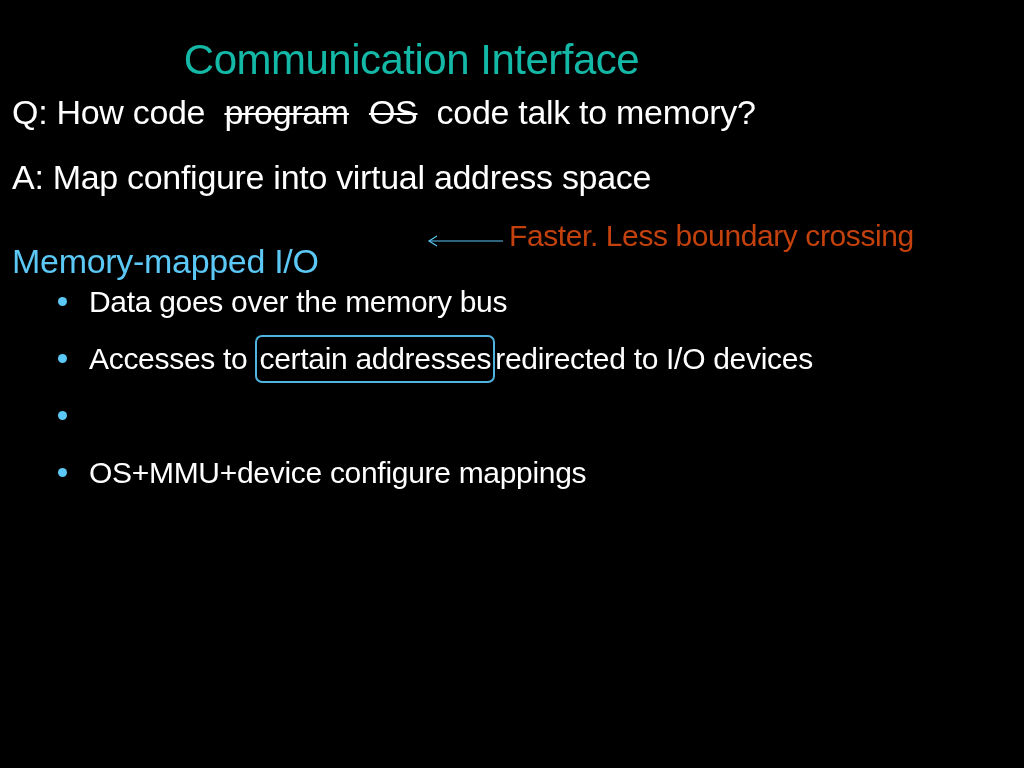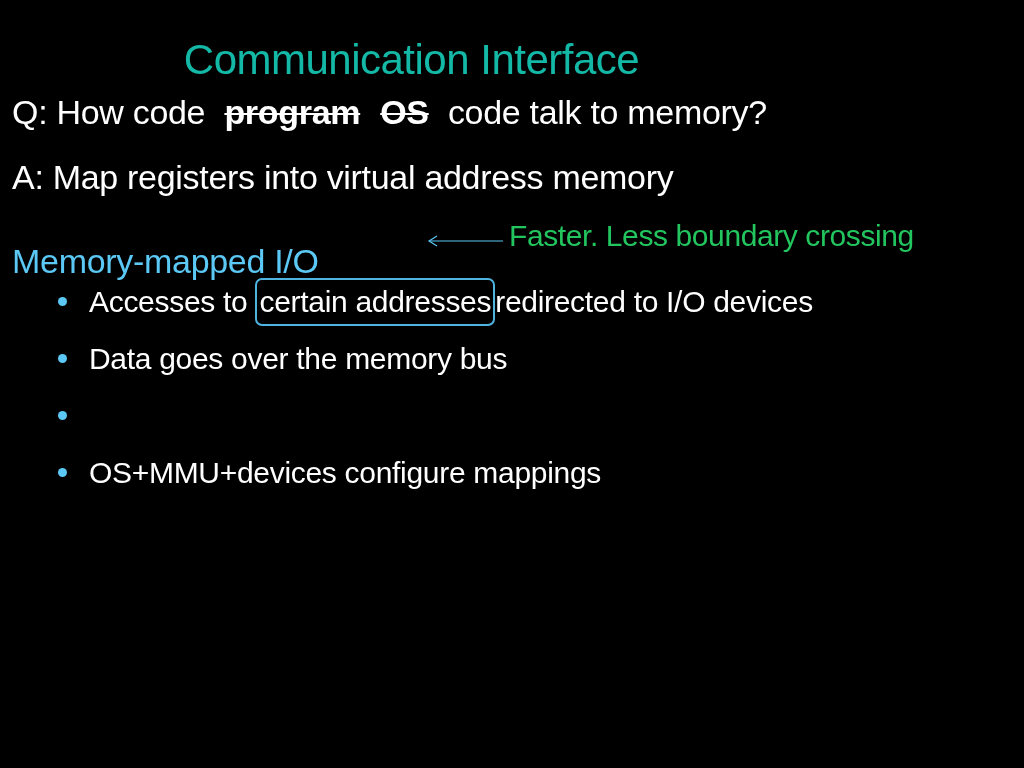--- a/index.html
+++ b/index.html
@@ -40,36 +40,35 @@
       white-space: nowrap;
       letter-spacing: -0.3px;
     }
     .q-line { top: 92px; }
     .a-line { top: 157px; }
     .mmio-line { top: 221px; color: #5bc8f5; margin-top: 20px; }
     .strike {
       text-decoration: line-through;
       text-decoration-thickness: 2px;
       padding: 0 10px;
-      font-weight: bold;
     }
     .arrow {
       position: absolute;
       left: 427px;
       top: 233px;
       width: 76px;
       height: 16px;
     }
     .note {
       position: absolute;
       left: 509px;
       top: 216px;
       font-size: 30px;
       line-height: 40px;
-      color: #22c55e;
+      color: #c2410c;
       white-space: nowrap;
       letter-spacing: -0.4px;
     }
     .bullets {
       position: absolute;
       left: 58px;
       top: 282px;
       margin: 0;
       padding: 0;
       list-style: none;
@@ -108,40 +107,40 @@
 <div class="slide">
 
   <div class="title">Communication Interface</div>
 
   <div class="line q-line">
     <span>Q: How code</span>
     <span class="strike">program</span><span class="strike">OS</span>
     <span>code talk to memory?</span>
   </div>
 
-  <div class="line a-line">A: Map registers into virtual address memory</div>
+  <div class="line a-line">A: Map configure into virtual address space</div>
 
   <div class="line mmio-line">Memory-mapped I/O</div>
 
   <svg class="arrow" viewBox="0 0 76 16">
     <line x1="2" y1="8" x2="76" y2="8" stroke="#5bc8f5" stroke-width="1.2"></line>
     <polyline points="10,3 2,8 10,13" fill="none" stroke="#5bc8f5" stroke-width="1.2"></polyline>
   </svg>
 
   <div class="note">Faster. Less boundary crossing</div>
 
   <ul class="bullets">
     <li class="bullet">
+      <span class="dot"></span><span>Data goes over the memory bus</span>
+    </li>
+    <li class="bullet">
       <span class="dot"></span><span>Accesses to</span>
       <span class="boxed">certain addresses</span><span>redirected to I/O devices</span>
-    </li>
-    <li class="bullet">
-      <span class="dot"></span><span>Data goes over the memory bus</span>
     </li>
     <li class="bullet">
       <span class="dot"></span>
     </li>
     <li class="bullet">
-      <span class="dot"></span><span>OS+MMU+devices configure mappings</span>
+      <span class="dot"></span><span>OS+MMU+device configure mappings</span>
     </li>
   </ul>
 
 </div>
 
 </body></html>

